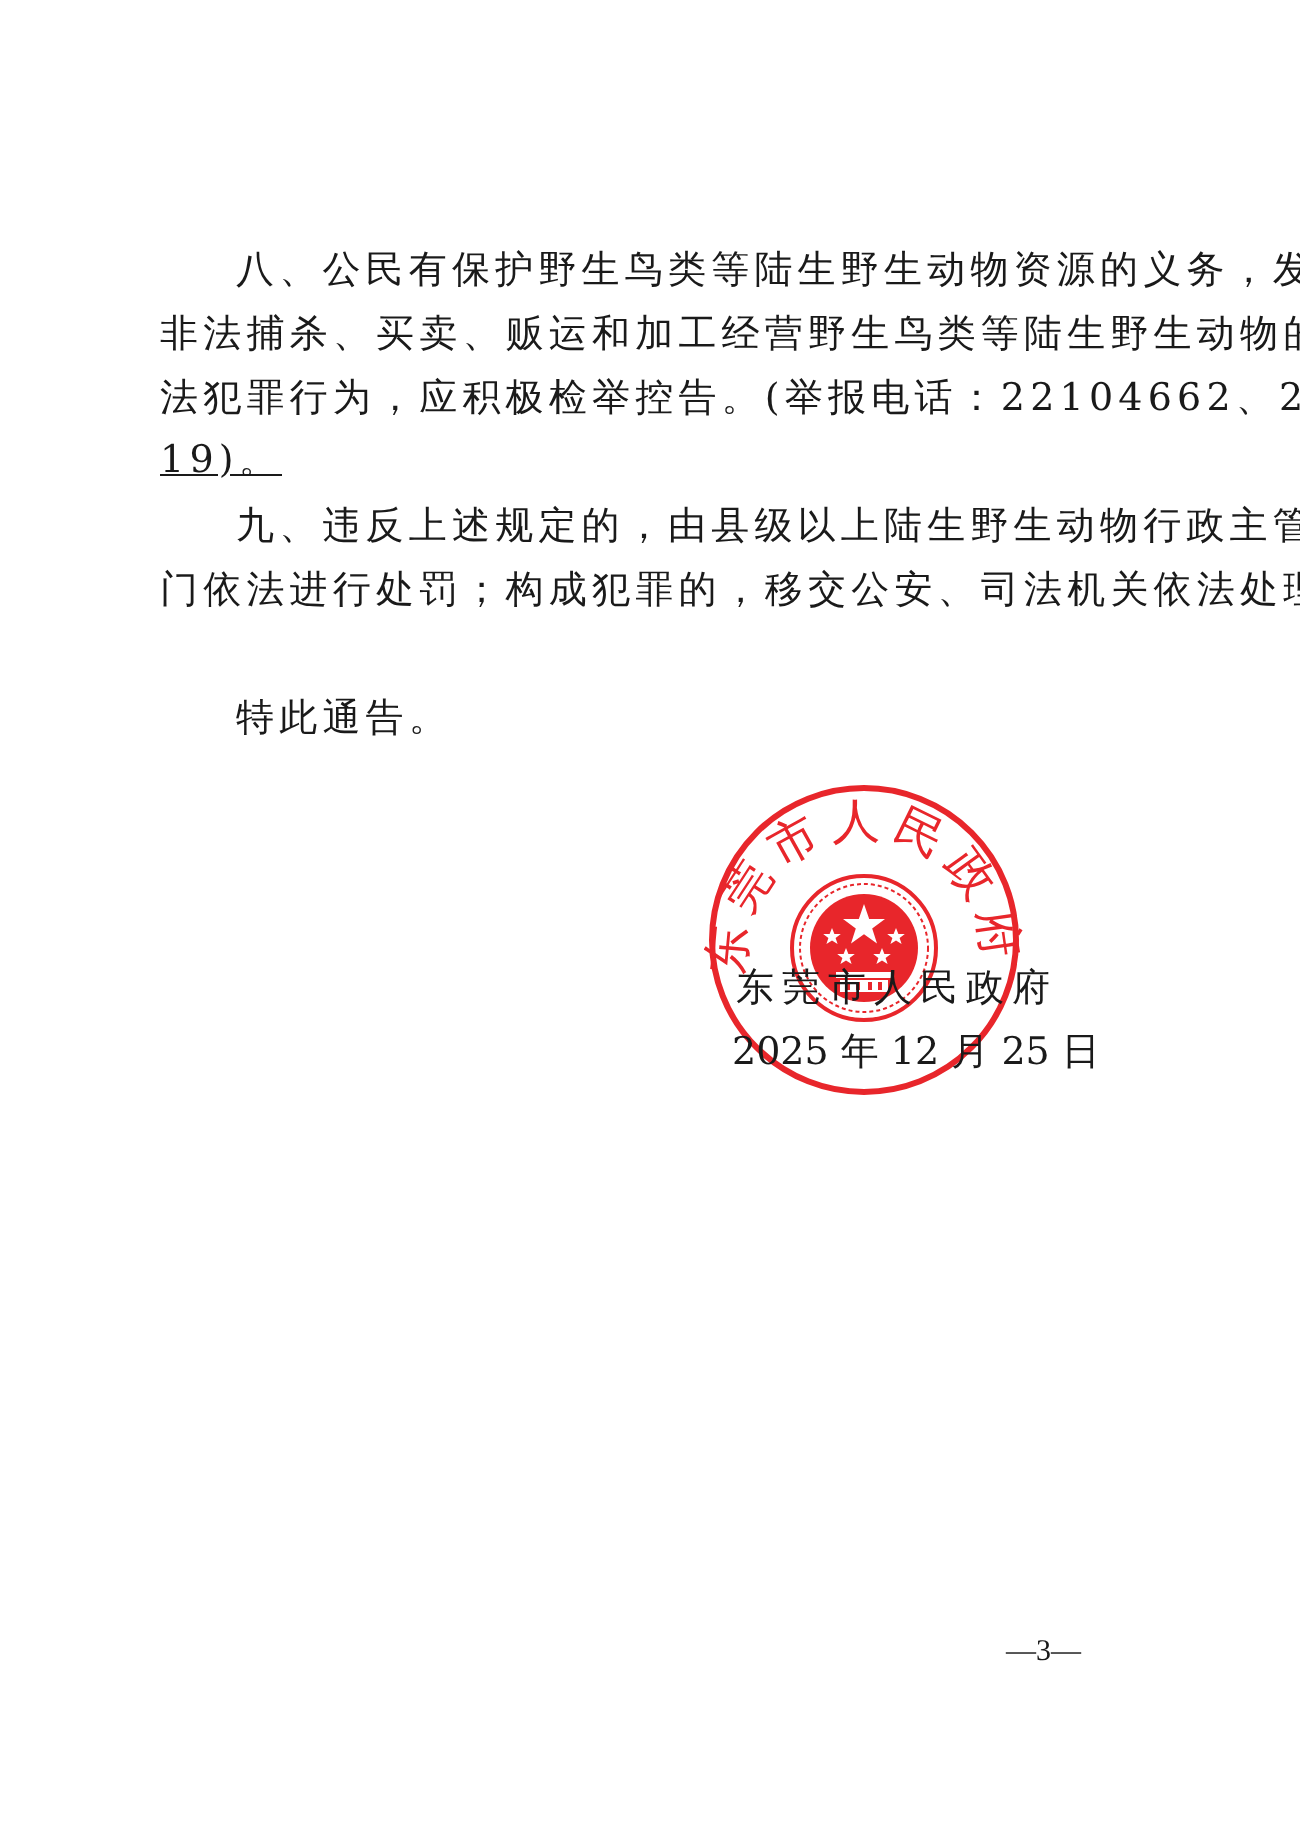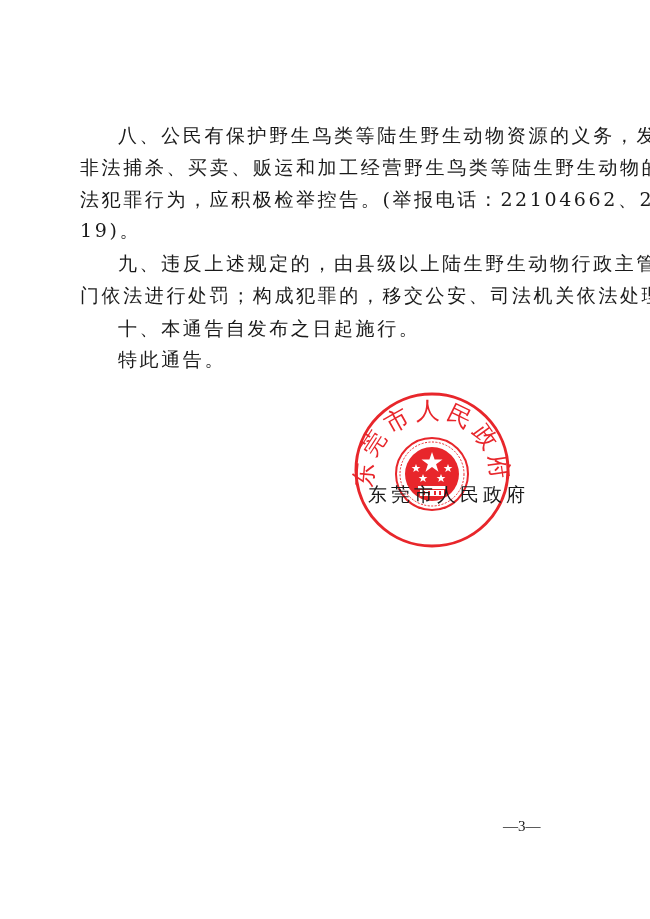--- a/index.html
+++ b/index.html
@@ -15,26 +15,25 @@
                font-family: "Liberation Serif", serif; }
   </style>
 </head>
 <body>
 
 <div class="page">
 
   <div class="line indent" style="top:119px;">八、公民有保护野生鸟类等陆生野生动物资源的义务，发现</div>
   <div class="line" style="top:151px;">非法捕杀、买卖、贩运和加工经营野生鸟类等陆生野生动物的违</div>
   <div class="line" style="top:183px;">法犯罪行为，应积极检举控告。(举报电话：22104662、221147</div>
-  <div class="line" style="top:214px;">19)。</div>
+  <div class="line" style="top:214px;text-decoration:underline;">19)。</div>
 
   <div class="line indent" style="top:247px;">九、违反上述规定的，由县级以上陆生野生动物行政主管部</div>
   <div class="line" style="top:279px;">门依法进行处罚；构成犯罪的，移交公安、司法机关依法处理。</div>
 
-  <div class="line indent" style="top:312px;">十、本通告自发布之日起施行。</div>
 
   <div class="line indent" style="top:344px;font-family:Liberation Serif, serif;">特此通告。</div>
 
   <svg class="seal" viewBox="0 0 160 160">
     <defs>
       <path id="sealArc" d="M 22 104 A 60 60 0 1 1 138 104"></path>
     </defs>
     <circle cx="80" cy="80" r="76" fill="none" stroke="#e8262b" stroke-width="3"></circle>
     <text font-size="24" fill="#e8262b" font-family="DejaVu Serif, serif" letter-spacing="5">
       <textPath href="#sealArc" startOffset="3%">东莞市人民政府</textPath>
@@ -50,15 +49,16 @@
     <polygon fill="#ffffff" points="89,84 90.2,87 93.4,87 90.8,89 91.8,92 89,90.2 86.2,92 87.2,89 84.6,87 87.8,87"></polygon>
     <rect x="66" y="96" width="28" height="3" fill="#ffffff"></rect>
     <rect x="68" y="100" width="24" height="6" fill="#ffffff"></rect>
     <rect x="71" y="101" width="2" height="4" fill="#e8262b"></rect>
     <rect x="76" y="101" width="2" height="4" fill="#e8262b"></rect>
     <rect x="82" y="101" width="2" height="4" fill="#e8262b"></rect>
     <rect x="87" y="101" width="2" height="4" fill="#e8262b"></rect>
   </svg>
 
   <div class="sig" style="left:368px; top:480px; letter-spacing:4px;">东莞市人民政府</div>
+  <div class="sig" style="left:366px; top:512px;">2025 年 12 月 25 日</div>
 
   <div class="pagenum">—3—</div>
 </div>
 
 </body></html>

